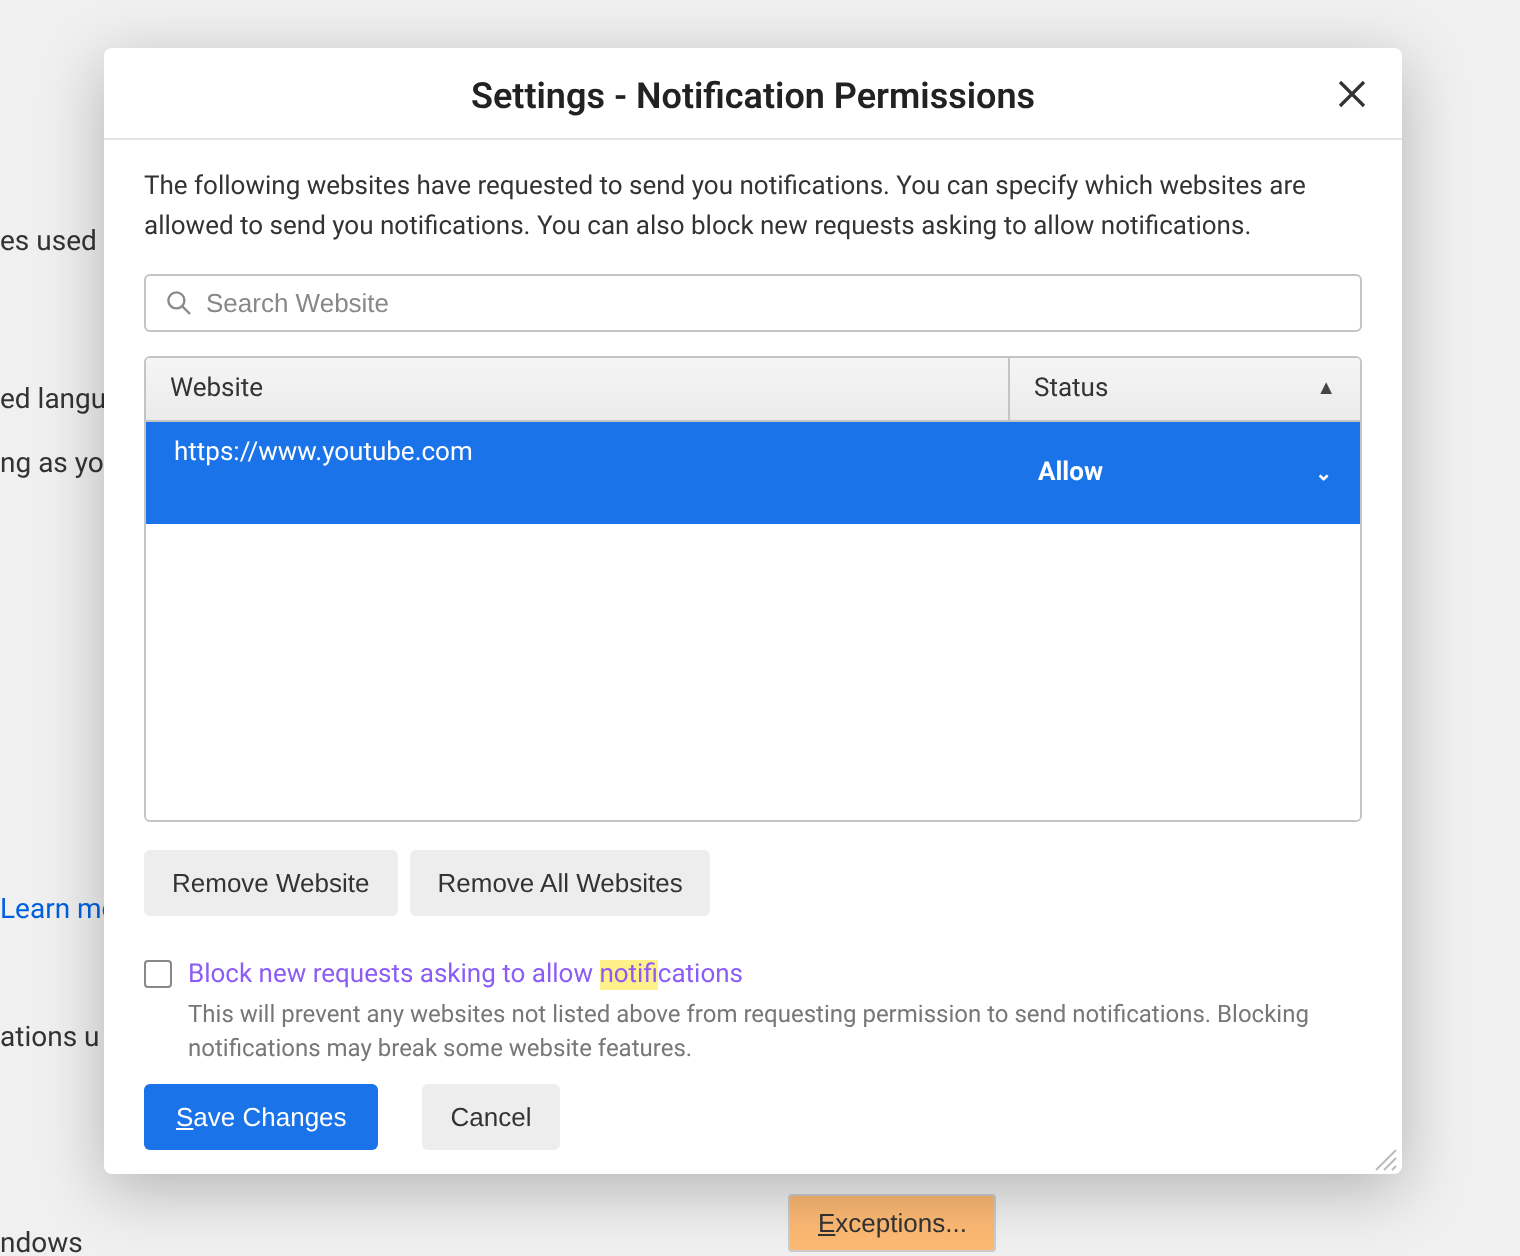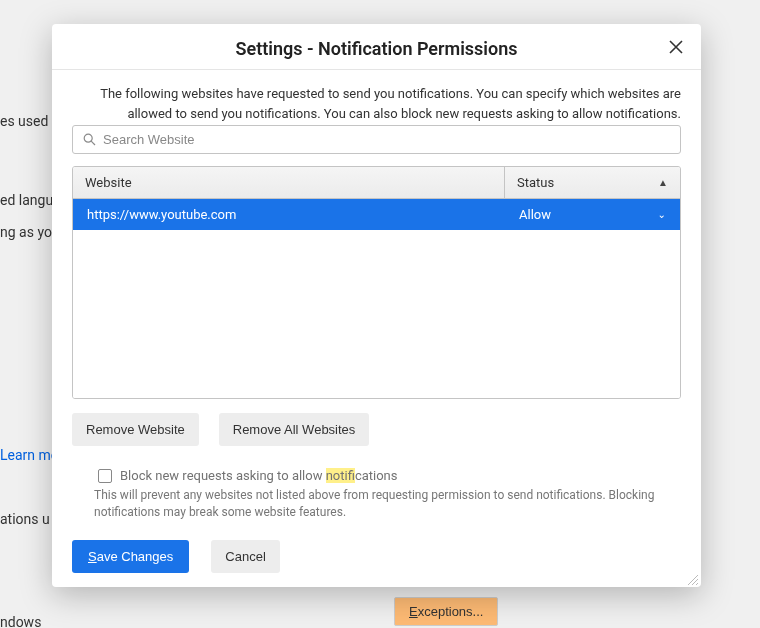--- a/index.html
+++ b/index.html
@@ -79,22 +79,21 @@
     .dialog-body {
       padding: 14px 20px 0 20px;
       flex: 1;
       display: flex;
       flex-direction: column;
     }
     .description {
       font-size: 13px;
       color: #333;
       line-height: 1.5;
-      margin-bottom: 2px;
-      text-align: right;
+      margin-bottom: 14px;
     }
     .search-wrap {
       border: 1px solid #c4c4c4;
       border-radius: 3px;
       display: flex;
       align-items: center;
       padding: 6px 10px;
       margin-bottom: 12px;
     }
     .search-icon {
@@ -156,52 +155,52 @@
     .row-selected {
       background: #1a73e8;
       color: #fff;
     }
     .cell-website {
       flex: 1;
       padding: 8px 14px;
     }
     .cell-status {
       width: 175px;
-      padding: 8px 14px;
+      padding: 18px 14px;
       display: flex;
       justify-content: space-between;
       align-items: center;
+      font-weight: bold;
     }
     .chevron-down {
       font-size: 10px;
     }
     .button-row {
       display: flex;
-      gap: 20px;
+      gap: 6px;
       margin-top: 14px;
     }
     .btn {
       background: #ededed;
       border: none;
       border-radius: 3px;
       padding: 9px 14px;
       font-size: 13px;
       color: #333;
       cursor: pointer;
     }
     .checkbox-section {
       margin-top: 22px;
     }
     .checkbox-row {
       display: flex;
-      align-items: flex-end;
+      align-items: flex-start;
       gap: 8px;
       font-size: 13px;
-      color: #737373;
-      margin-left: 26px;
+      color: #8b5cf6;
     }
     .checkbox {
       width: 14px;
       height: 14px;
       border: 1px solid #888;
       border-radius: 2px;
       background: #fff;
     }
     .highlight {
       background: #fff08a;

